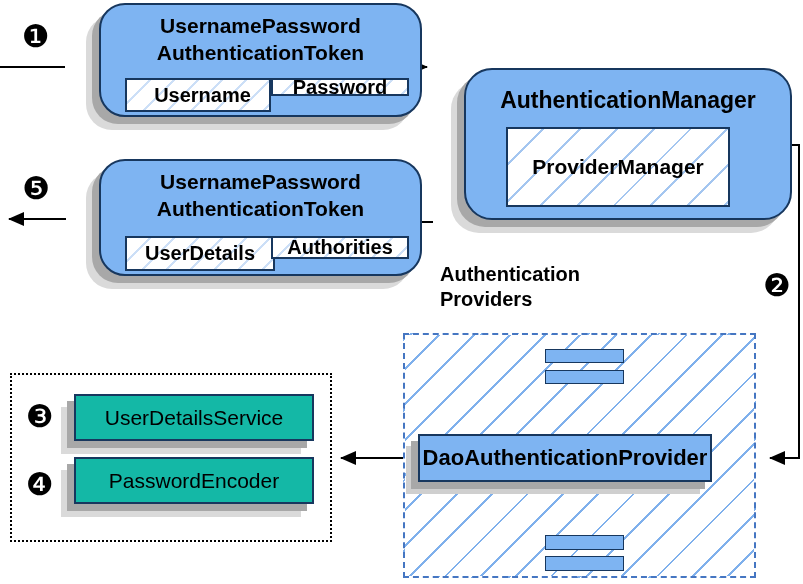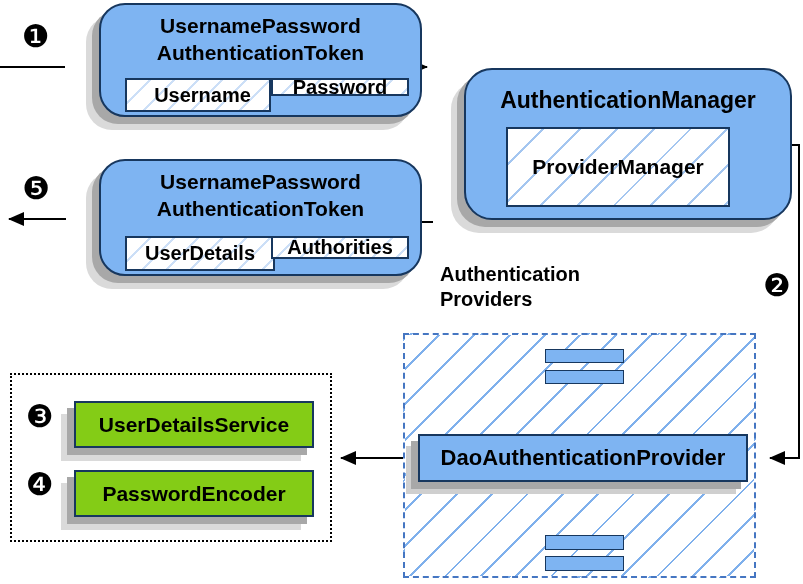--- a/index.html
+++ b/index.html
@@ -41,30 +41,30 @@
   
   #manager{left:432px;top:68px;width:328px;height:152px;border-radius:28px;}
   #manager .node-title{padding-top:17px;font-size:23px;}
   #provider-inner{position:absolute;left:40px;top:57px;width:224px;height:80px;
     border:2px solid #17375e;box-sizing:border-box;font-weight:bold;font-size:21px;}
   
   #providers-label{left:440px;top:262px;width:280px;text-align:left;font-weight:bold;
     font-size:20px;line-height:25px;}
   #dashed-box{left:403px;top:333px;width:353px;height:245px;border:2px dashed #4576c2;box-sizing:border-box;}
   .bar{position:absolute;left:140px;width:79px;height:14px;background:#7eb4f2;border:1.5px solid #17375e;box-sizing:border-box;}
-  #dao{position:absolute;left:13px;top:99px;width:330px;height:48px;background:#7eb4f2;
+  #dao{position:absolute;left:13px;top:99px;width:294px;height:48px;background:#7eb4f2;
     border:2px solid #17375e;box-sizing:border-box;font-weight:bold;font-size:22px;
     box-shadow:-7px 7px 0 #a8a8a8,-12px 12px 0 #cfcfcf;}
   
   #dotted-box{left:10px;top:373px;width:322px;height:169px;border:2.5px dotted #000;box-sizing:border-box;}
-  .bean{position:absolute;left:62px;width:240px;height:47px;background:#84cc16;
-    border:2px solid #17375e;box-sizing:border-box;font-weight:bold;font-size:21px;
-    box-shadow:-7px 7px 0 #a8a8a8,-13px 13px 0 #dadada;margin-top:7px;}
+  .bean{position:absolute;left:62px;width:240px;height:47px;background:#14b8a6;
+    border:2px solid #17375e;box-sizing:border-box;font-weight:normal;font-size:21px;
+    box-shadow:-7px 7px 0 #a8a8a8,-13px 13px 0 #dadada;}
   #uds{top:19px;}
-  #pe{top:88px;}
+  #pe{top:82px;}
   
   #wires{position:absolute;left:0;top:0;width:803px;height:584px;pointer-events:none;}
 </style>
 </head>
 <body>
 
 <div id="canvas">
 
   <svg id="wires" viewBox="0 0 803 584" xmlns="http://www.w3.org/2000/svg">
     <defs>

